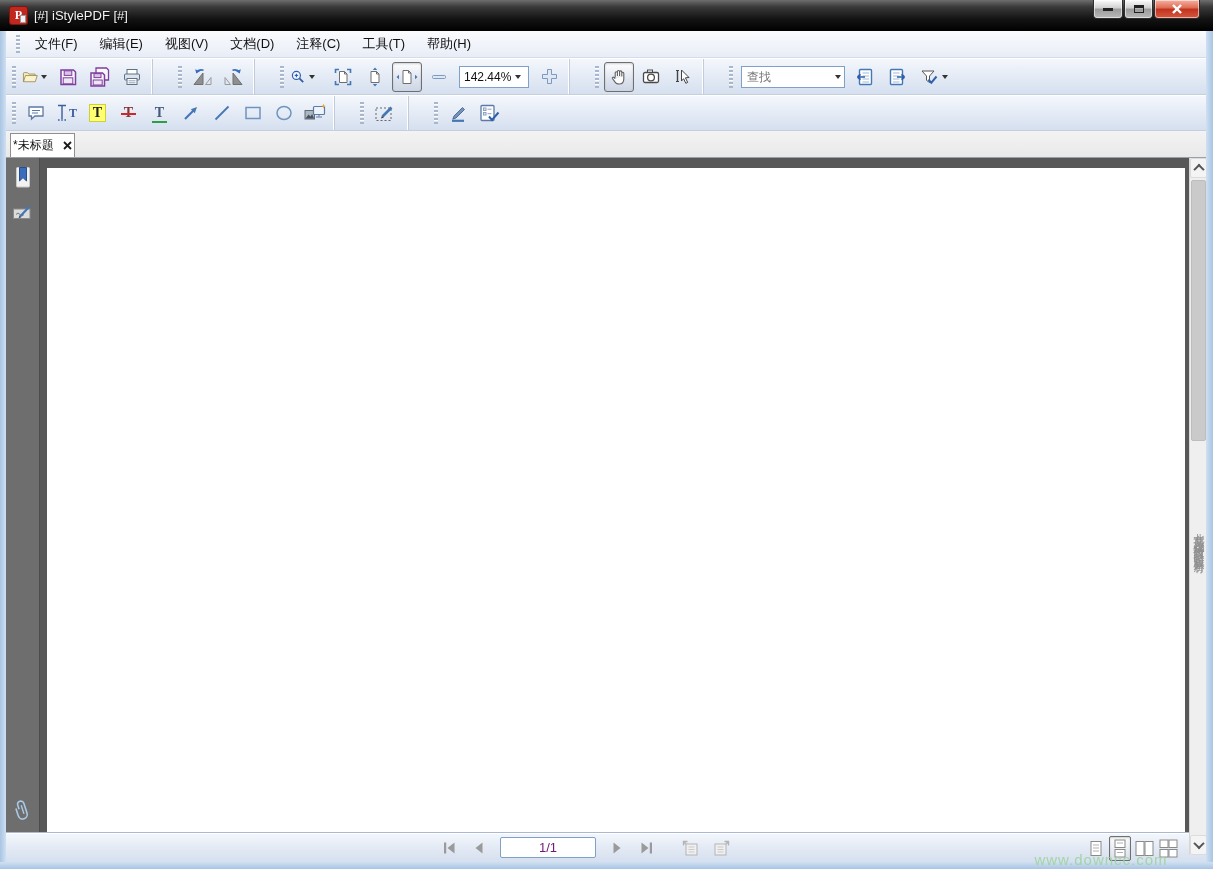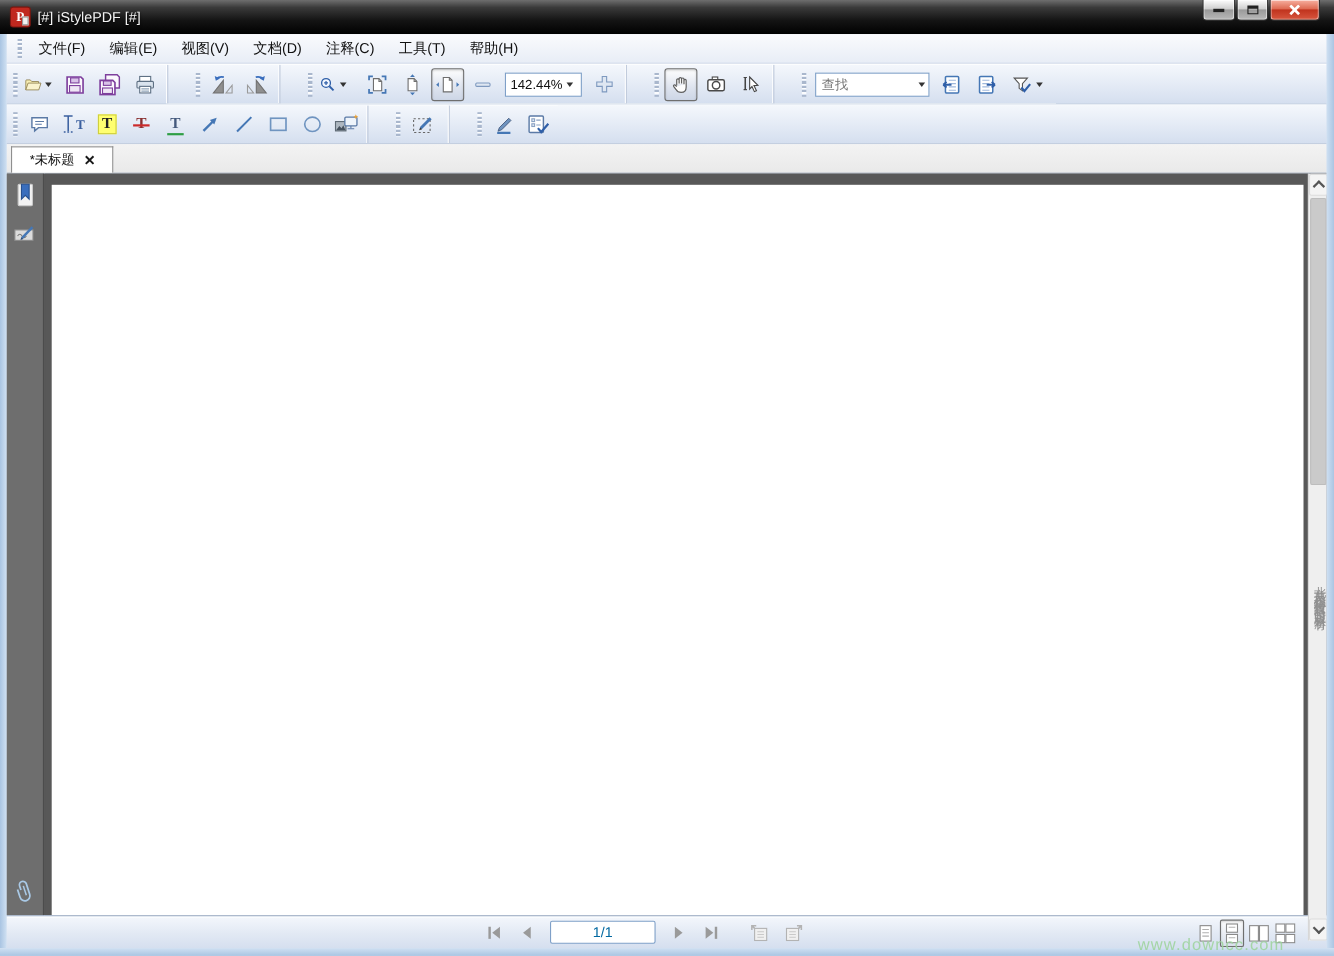--- a/index.html
+++ b/index.html
@@ -71,21 +71,21 @@
   .t-icon.strike::after { content:""; position:absolute; left:0; right:0; top:52%; height:2px; background:#cc2a2a; }
   .t-icon.under { color:#44597c; }
   .t-icon.under::after { content:""; position:absolute; left:0; right:0; bottom:-2px; height:2px; background:#2e9e44; }
   .ins-t { font: bold 12px "Liberation Serif", serif; color:#3a5f9f; margin-left:1px; }
 
   
   .tabbar { position:absolute; left:6px; top:131px; width:1200px; height:27px;
     background:linear-gradient(180deg,#f3f3f3,#e9e9e9); border-bottom:1px solid #9aa0a8;
     display:flex; align-items:flex-end; padding-left:4px; }
   .tab { height:24px; background:#fff; border:1px solid #8f8f8f; border-bottom:none;
-    display:flex; align-items:center; padding:0 16px; font-size:12px; color:#111; }
+    display:flex; align-items:center; padding:0 2px; font-size:12px; color:#111; }
   .tab-close { margin-left:9px; display:flex; }
 
   
   .main { position:absolute; left:6px; top:158px; width:1200px; height:674px; background:#585858; }
   .side-strip { position:absolute; left:0; top:0; width:34px; height:674px; background:#6e6e6e;
     border-right:1px solid #4c4c4c; }
   .side-btn { width:26px; height:28px; margin:5px auto 8px auto; display:flex; align-items:center; justify-content:center; }
   .side-btn.attach { position:absolute; bottom:8px; left:4px; margin:0; }
   .canvas { position:absolute; left:35px; top:0; width:1148px; height:674px; background:#585858; }
   .page { position:absolute; left:6px; top:10px; width:1138px; height:664px; background:#fff; }
@@ -105,21 +105,21 @@
   .chev.up { transform:rotate(45deg) translate(1px,1px); }
   .chev.down { transform:rotate(225deg) translate(1px,1px); }
 
   
   .statusbar { position:absolute; left:6px; top:832px; width:1200px; height:30px;
     background:linear-gradient(180deg,#f4f7fc 0,#e2e9f4 55%,#d5dfef 100%);
     border-top:1px solid #aab9cf; box-shadow:inset 0 1px 0 #fff; display:flex; align-items:center; justify-content:center; }
   .nav-group { display:flex; align-items:center; margin-right:42px; }
   .nav-btn { width:24px; height:22px; display:flex; align-items:center; justify-content:center; margin:0 3px; }
   .pagebox { width:96px; height:21px; border:1px solid #7fa0c8; border-radius:2px; text-align:center;
-    font: 13px "Liberation Sans", sans-serif; color:#0369a1; margin:0 6px; background:#fff; }
+    font: 13px "Liberation Sans", sans-serif; color:#701a75; margin:0 6px; background:#fff; }
   .view-group { display:flex; align-items:center; margin-left:14px; }
   .layout-group { position:absolute; right:26px; top:3px; display:flex; align-items:center; }
   .layout-btn { width:22px; height:25px; display:flex; align-items:center; justify-content:center;
     border:1px solid transparent; border-radius:2px; margin:0 1px; }
   .layout-btn.active { border:1px solid #6f6f6f; background:linear-gradient(180deg,#fdfdfd,#d9e0ec);
     box-shadow:inset 0 1px 2px rgba(0,0,0,.18); }
 
   
   .watermark { position:absolute; right:14px; top:814px; width:196px; text-align:center; z-index:60; pointer-events:none; }
   .wm1 { font-size:24px; font-weight:bold; letter-spacing:3px; color:rgba(92,187,92,.92); line-height:26px; }

